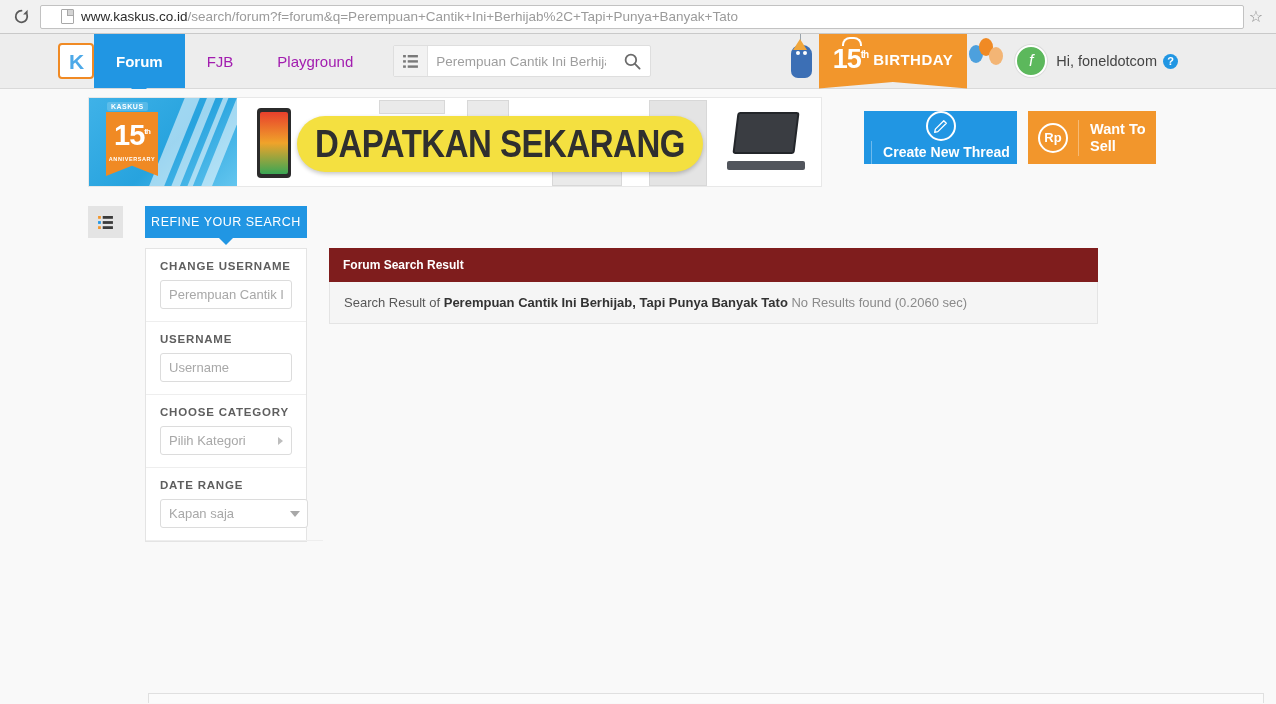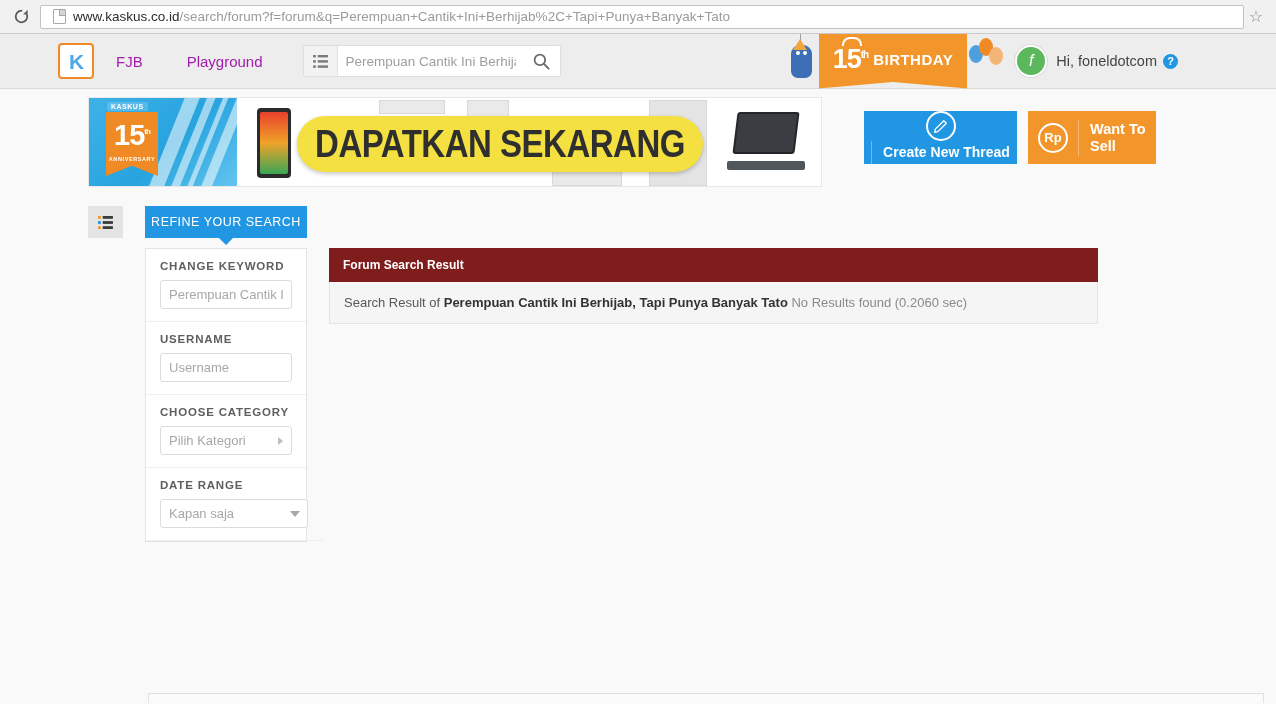--- a/index.html
+++ b/index.html
@@ -28,21 +28,21 @@
     cursor: pointer;
   }
   .url-field {
     flex: 1 1 auto;
     height: 24px;
     background: #ffffff;
     border: 1px solid #c2c2c2;
     border-radius: 2px;
     display: flex;
     align-items: center;
-    padding: 0 12px;
+    padding: 0 20px;
     margin-left: 6px;
     overflow: hidden;
   }
   .page-icon {
     width: 13px; height: 15px;
     background: #fff;
     border: 1px solid #a8a8a8;
     border-radius: 1px;
     position: relative;
     flex: 0 0 auto;
@@ -616,20 +616,23 @@
     <span class="page-icon"></span>
     <span class="url-text"><span class="dom">www.kaskus.co.id</span><span>/search/forum?f=forum&amp;q=Perempuan+Cantik+Ini+Berhijab%2C+Tapi+Punya+Banyak+Tato</span></span>
   </div>
   <div class="star-btn">☆</div>
 </div>
 
 <div class="site-header">
   <div class="nav-left">
     <div class="logo-box">
       <span class="logo-k">K</span>
+    </div>
+    <div class="nav-tab active">
+      <span>Forum</span>
     </div>
     <div class="nav-tab">
       <span>FJB</span>
     </div>
     <div class="nav-tab">
       <span>Playground</span>
     </div>
     <div class="search-wrap">
       <div class="cat-btn">
         <svg width="15" height="13" viewBox="0 0 16 14" aria-hidden="true">
@@ -740,21 +743,21 @@
         </svg>
       </div>
       <div class="refine-tab">
         <span>REFINE YOUR SEARCH</span>
       </div>
     </div>
 
     <div class="cols">
       <div class="sidebar">
         <div class="side-group">
-          <div class="side-label">CHANGE KEYWORD</div>
+          <div class="side-label">CHANGE USERNAME</div>
           <input class="side-input" type="text" placeholder="Perempuan Cantik Ini Berhijab, Tapi Punya Banyak Tato" style="">
         </div>
         <div class="side-group">
           <div class="side-label">USERNAME</div>
           <input class="side-input" type="text" placeholder="Username" style="">
         </div>
         <div class="side-group">
           <div class="side-label">CHOOSE CATEGORY</div>
           <div class="side-select">
             <input class="side-input" type="text" readonly="" placeholder="Pilih Kategori" style="">

